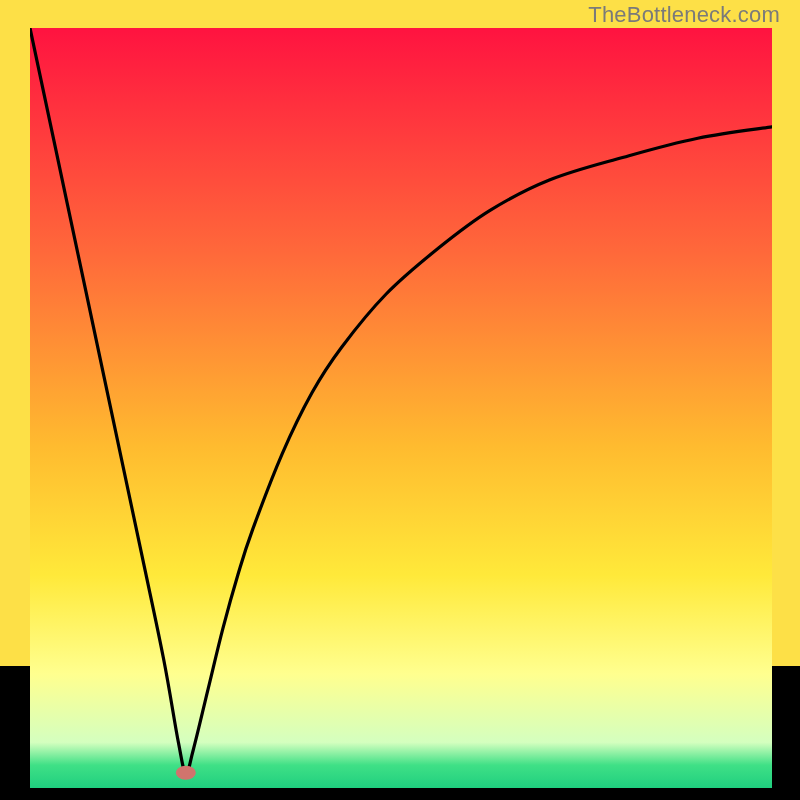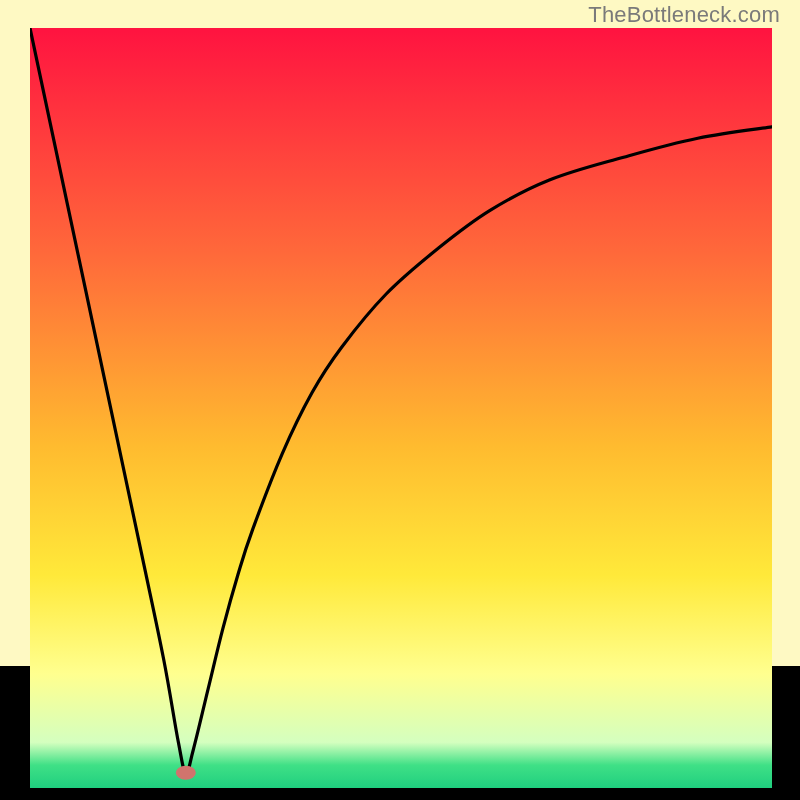--- a/index.html
+++ b/index.html
@@ -8,21 +8,21 @@
     width: 800px;
     height: 800px;
     background: #000;
     font-family: Arial, Helvetica, sans-serif;
     overflow: hidden;
   }
   .frame {
     position: relative;
     width: 800px;
     height: 666px;
-    background: #fef9c3;
+    background: #fde047;
   }
   .watermark {
     position: absolute;
     top: 2px;
     right: 20px;
     color: #7a7a7a;
     font-size: 22px;
     font-weight: 400;
     letter-spacing: 0.2px;
   }

